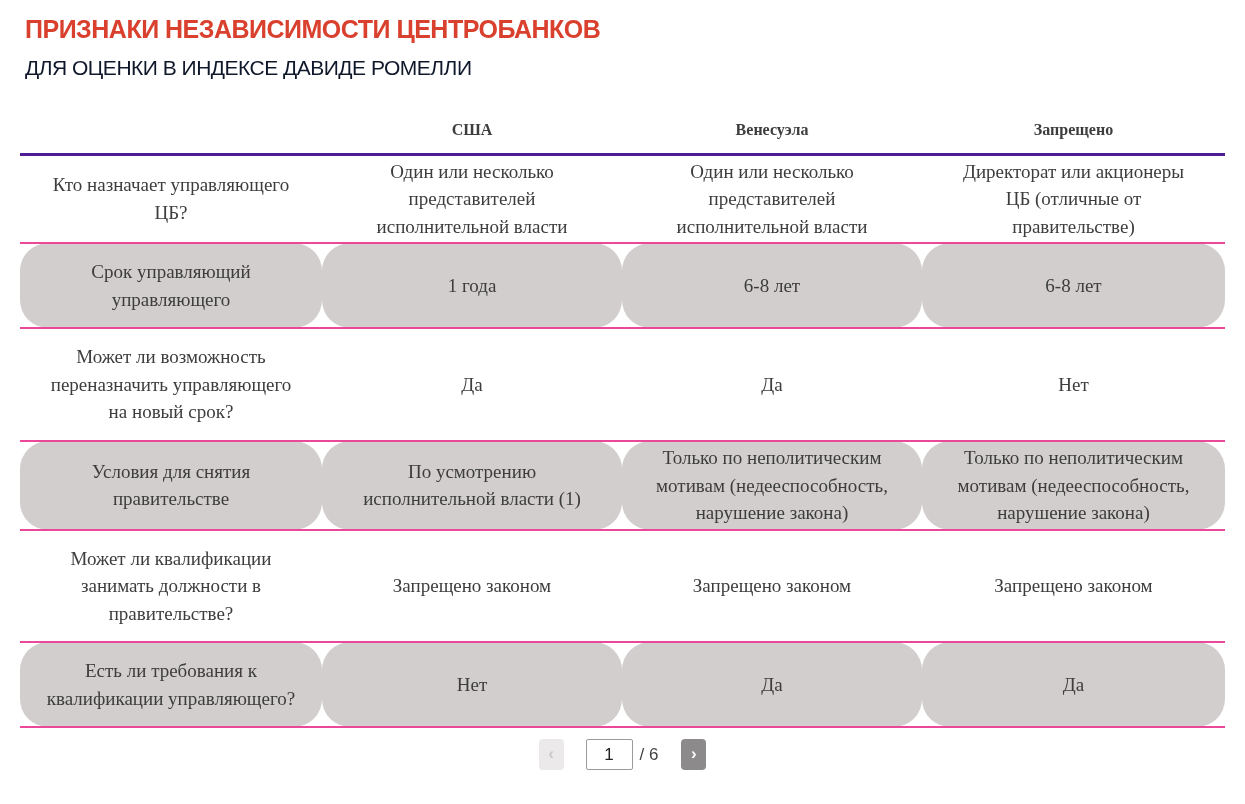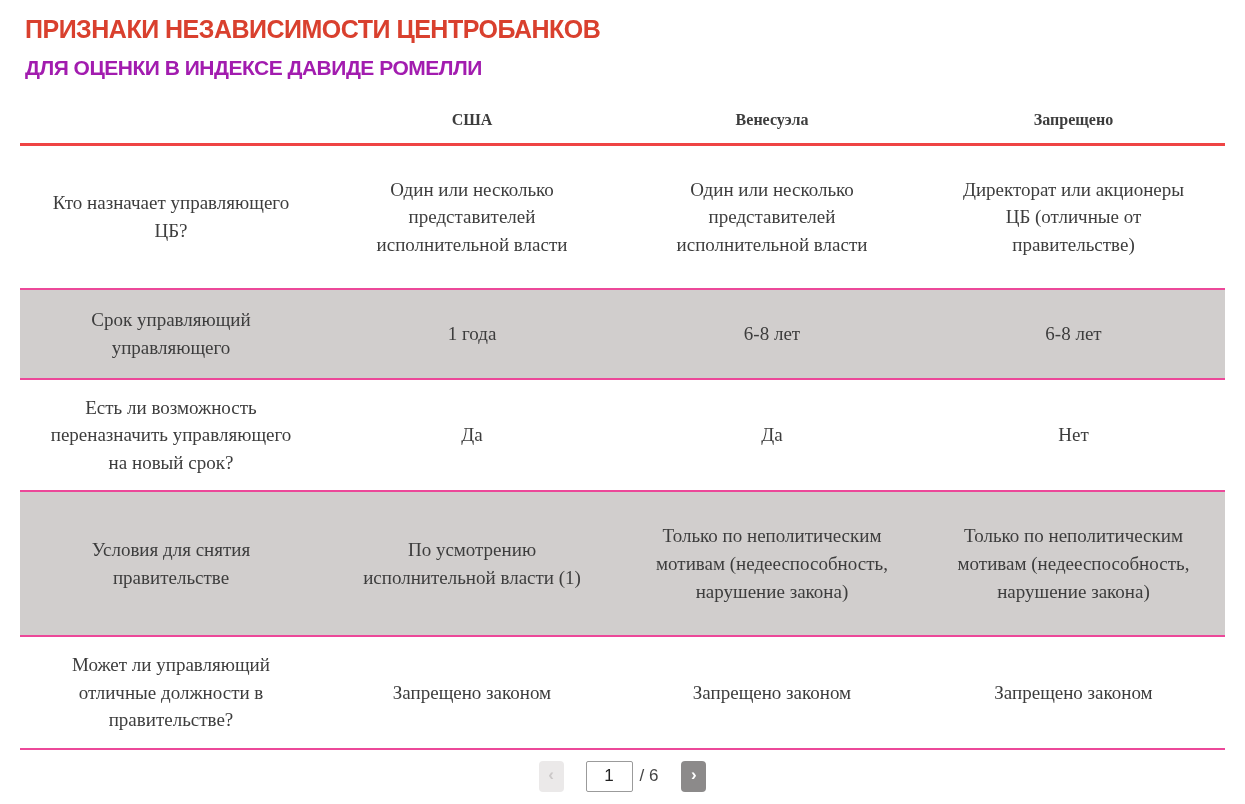--- a/index.html
+++ b/index.html
@@ -1,33 +1,33 @@
 <!DOCTYPE html>
 <html><head>
 <meta charset="utf-8">
 <style>
-  * { box-sizing: border-box; }
+  * { box-sizing: border-box; border-radius: 28px; }
   html, body { margin: 0; padding: 0; background: #ffffff; }
   .page {
     width: 1245px; height: 804px; background: #ffffff;
     font-family: "Liberation Sans", sans-serif;
     position: relative; overflow: hidden;
   }
   
   .page-header {
     display: flex; justify-content: space-between; align-items: flex-start;
     padding: 16px 32px 0 25px;
   }
   .title {
     margin: 0; font-size: 25px; font-weight: 700; letter-spacing: -0.5px;
     color: #d9402e; line-height: 1.1;
   }
   .subtitle {
-    margin: 12px 0 6px 0; font-size: 21px; font-weight: 700; letter-spacing: -0.5px;
-    color: #a21caf; line-height: 1.1;
+    margin: 12px 0 16px 0; font-size: 21px; font-weight: 400; letter-spacing: -0.5px;
+    color: #0f172a; line-height: 1.1;
   }
   .logo {
     background: #0a0a0a; color: #ffffff; font-weight: 700;
     font-size: 26px; letter-spacing: -1px; padding: 4px 12px 6px 12px;
     display: flex; align-items: center; white-space: nowrap; margin-top: 0;
   }
   .logo-bar { display: inline-block; width: 3px; height: 24px; background: #ffffff; margin-left: 5px; }
   
   table.cmp {
     border-collapse: collapse; table-layout: fixed;
@@ -35,24 +35,24 @@
     font-family: "Liberation Serif", serif; color: #3d3d3d;
   }
   table.cmp col:nth-child(1) { width: 302px; }
   table.cmp col:nth-child(2) { width: 300px; }
   table.cmp col:nth-child(3) { width: 300px; }
   table.cmp col:nth-child(4) { width: 303px; }
   table.cmp thead th {
     font-size: 16px; font-weight: 700; text-align: center;
     padding: 12px 6px 14px 6px; color: #3d3d3d;
   }
-  table.cmp thead tr { border-bottom: 3px solid #ef4444; }
+  table.cmp thead tr { border-bottom: 3px solid #4c1d95; }
   table.cmp tbody td {
     font-size: 19px; font-weight: 400; text-align: center; vertical-align: middle;
-    padding: 30px 28px; line-height: 1.45;
+    padding: 2px 28px; line-height: 1.45;
   }
   table.cmp tbody td.question { padding: 14px 22px; }
   table.cmp tbody tr.shaded td { background: #d1cecd; }
   table.cmp tbody tr { border-bottom: 2px solid #ec4899; }
   
   .pagination {
     display: flex; justify-content: center; align-items: center;
     margin-top: 11px; font-family: "Liberation Sans", sans-serif;
   }
   .page-btn {
@@ -105,36 +105,42 @@
           <td>Один или несколько представителей исполнительной власти</td>
           <td>Директорат или акционеры ЦБ (отличные от правительстве)</td>
         </tr>
         <tr class="shaded">
           <td class="question">Срок управляющий управляющего</td>
           <td>1 года</td>
           <td>6-8 лет</td>
           <td>6-8 лет</td>
         </tr>
         <tr>
-          <td class="question">Есть ли возможность переназначить управляющего на новый срок?</td>
+          <td class="question">Может ли возможность переназначить управляющего на новый срок?</td>
           <td>Да</td>
           <td>Да</td>
           <td>Нет</td>
         </tr>
         <tr class="shaded">
           <td class="question">Условия для снятия правительстве</td>
           <td>По усмотрению исполнительной власти (1)</td>
           <td>Только по неполитическим мотивам (недееспособность, нарушение закона)</td>
           <td>Только по неполитическим мотивам (недееспособность, нарушение закона)</td>
         </tr>
         <tr>
-          <td class="question">Может ли управляющий отличные должности в правительстве?</td>
+          <td class="question">Может ли квалификации занимать должности в правительстве?</td>
           <td>Запрещено законом</td>
           <td>Запрещено законом</td>
           <td>Запрещено законом</td>
+        </tr>
+        <tr class="shaded">
+          <td class="question">Есть ли требования к квалификации управляющего?</td>
+          <td>Нет</td>
+          <td>Да</td>
+          <td>Да</td>
         </tr>
       </tbody>
   </table>
 
   <div class="pagination">
     <button class="page-btn prev">
       <span>‹</span>
     </button>
     <input class="page-input" value="1" style="">
     <span class="total-pages">/ 6</span>

